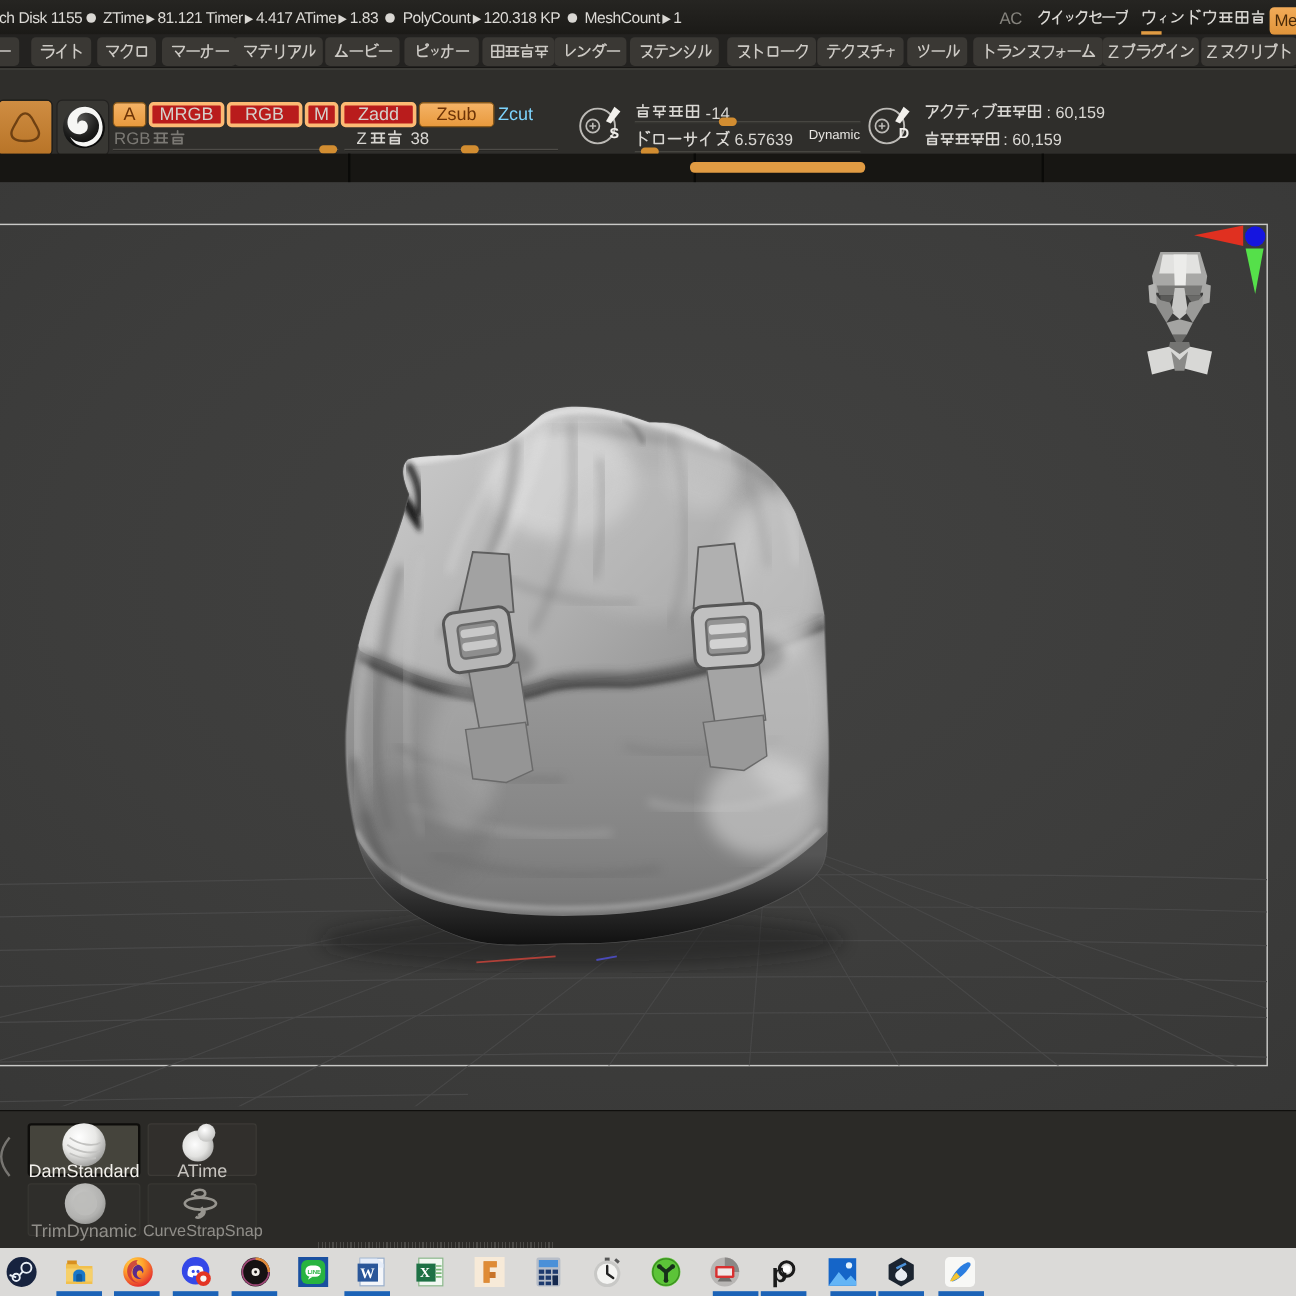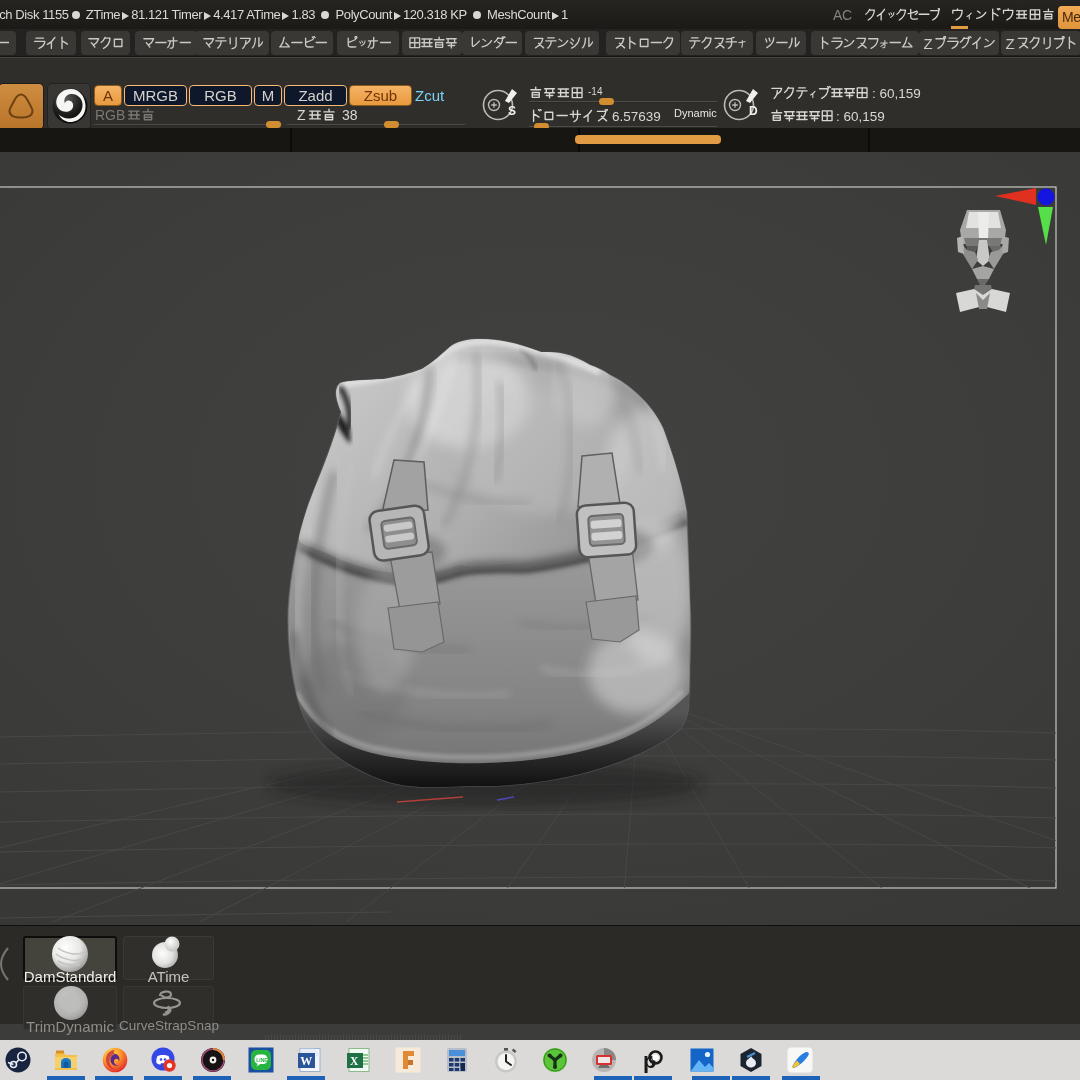--- a/index.html
+++ b/index.html
@@ -10,32 +10,32 @@
  color:#dcdad6;font-size:13px;letter-spacing:-0.4px;white-space:nowrap}
 #status .in{position:absolute;left:-4px;top:7px}
 .dot{display:inline-block;width:8px;height:8px;border-radius:50%;background:#d9d7d3;margin:0 3px;position:relative;top:0px}
 .tri{display:inline-block;width:0;height:0;border-left:7px solid #d9d7d3;border-top:4.5px solid transparent;border-bottom:4.5px solid transparent;margin:0 2px;position:relative;top:1px}
 
 #menu{left:0;top:29px;width:1080px;height:28px;background:#232220;border-bottom:1px solid #161512}
 .mbtn{position:absolute;top:2px;height:24px;background:#3a3834;border-radius:4px;
  display:flex;align-items:center;justify-content:center}
 
 #tools{left:0;top:57px;width:1080px;height:71px;background:#2f2e2b;border-top:1px solid #454440}
-.tbtn{position:absolute;height:21px;background:#0f172a;border:1px solid #fdba74;border-radius:4px;
+.tbtn{position:absolute;height:21px;background:#b91c1c;border:3px solid #fdba74;border-radius:4px;
  color:#d5d2cd;font-size:15px;display:flex;align-items:center;justify-content:center}
 .obtn{background:linear-gradient(#f5b366,#e89a3e);border:1px solid #8a5a1a;color:#6e3407}
 .slider{position:absolute;height:2px;background:#4e4c48;border-bottom:1px solid #292825}
 .handle{position:absolute;width:15px;height:7px;border-radius:3.5px;background:#d28d31}
 
 #strip{left:0;top:128px;width:1080px;height:24px;background:#171613}
 
 #vp{left:0;top:152px;width:1080px;height:773px;
  background:radial-gradient(ellipse 900px 600px at 50% 42%,#424241 0%,#3d3d3c 55%,#373736 100%)}
 
-#tray{left:0;top:925px;width:1080px;height:99px;background:#2b2a27;border-top:1px solid #100f0d}
+#tray{left:0;top:925px;width:1080px;height:115px;background:#2b2a27;border-top:1px solid #100f0d}
 .cell{position:absolute;border-radius:3px}
 .clab{position:absolute;width:100%;text-align:center;font-size:15px;white-space:nowrap}
 
 #task{left:0;top:1040px;width:1080px;height:40px;background:#dbdad8}
 .ticon{position:absolute;top:7px;width:26px;height:26px}
 .tline{position:absolute;top:36px;height:4px;background:#1c63b7}
 </style></head><body>
 <div id="root">
 <div id="status" class="abs">
       <div class="in"><span>tch Disk 1155</span><span class="dot"></span><span> ZTime</span><span class="tri"></span><span>81.121 Timer</span><span class="tri"></span><span>4.417 ATime</span><span class="tri"></span><span>1.83 </span><span class="dot"></span><span> PolyCount</span><span class="tri"></span><span>120.318 KP </span><span class="dot"></span><span> MeshCount</span><span class="tri"></span><span>1</span></div>
@@ -294,21 +294,21 @@
  <text x="29" y="31" font-size="12" font-weight="bold" fill="#f2f0ec">D</text>
     </svg>
 <span class="abs" style="left:529px;top:86px"><svg class="jp" style="vertical-align:0px" width="55" height="15" viewBox="0 0 55 15">
         <g fill="none" stroke="#d9d7d3" stroke-width="10" stroke-linecap="round" stroke-linejoin="round">
           <path d="M50,8 V28 M14,28 H86 M24,48 H76 V84 H24 Z M24,66 H76" transform="translate(0.0,0) scale(0.1350)"></path>
           <path d="M14,20 H86 M26,20 V50 M74,20 V50 M14,50 H86 M50,50 V88 M26,70 H74" transform="translate(13.8,0) scale(0.1350)"></path>
           <path d="M12,22 H88 M12,50 H88 M12,78 H88 M30,22 V78 M70,22 V78" transform="translate(27.6,0) scale(0.1350)"></path>
           <path d="M14,14 H86 V86 H14 Z M14,50 H86 M50,14 V86" transform="translate(41.4,0) scale(0.1350)"></path>
         </g>
       </svg></span>
-    <span class="abs" style="left:588px;top:86px;color:#d9d7d3;font-size:10px">-14</span>
+    <span class="abs" style="left:588px;top:86px;color:#d9d7d3;font-size:14px">-14</span>
 <div class="slider abs" style="left:529px;top:101px;width:188px"></div>
 <div class="handle abs" style="left:599px;top:98px"></div>
 <span class="abs" style="left:529px;top:109px"><svg class="jp" style="vertical-align:0px" width="79" height="15" viewBox="0 0 79 15">
         <g fill="none" stroke="#d9d7d3" stroke-width="10" stroke-linecap="round" stroke-linejoin="round">
           <path d="M34,8 V92 M34,36 C50,44 64,52 74,60 M70,6 L78,14 M82,2 L90,10" transform="translate(0.0,0) scale(0.1350)"></path>
           <path d="M22,24 H78 V78 H22 Z" transform="translate(13.2,0) scale(0.1350)"></path>
           <path d="M12,48 H88" transform="translate(26.4,0) scale(0.1350)"></path>
           <path d="M12,40 H88 M34,14 V62 M66,10 V56 C66,78 56,88 40,94" transform="translate(39.6,0) scale(0.1350)"></path>
           <path d="M72,10 C56,36 38,52 16,62 M46,40 L46,92" transform="translate(52.8,0) scale(0.1350)"></path>
           <path d="M18,18 H80 C76,46 56,72 26,88 M48,54 C60,66 74,78 86,88 M76,6 L84,14 M88,2 L96,10" transform="translate(66.0,0) scale(0.1350)"></path>

